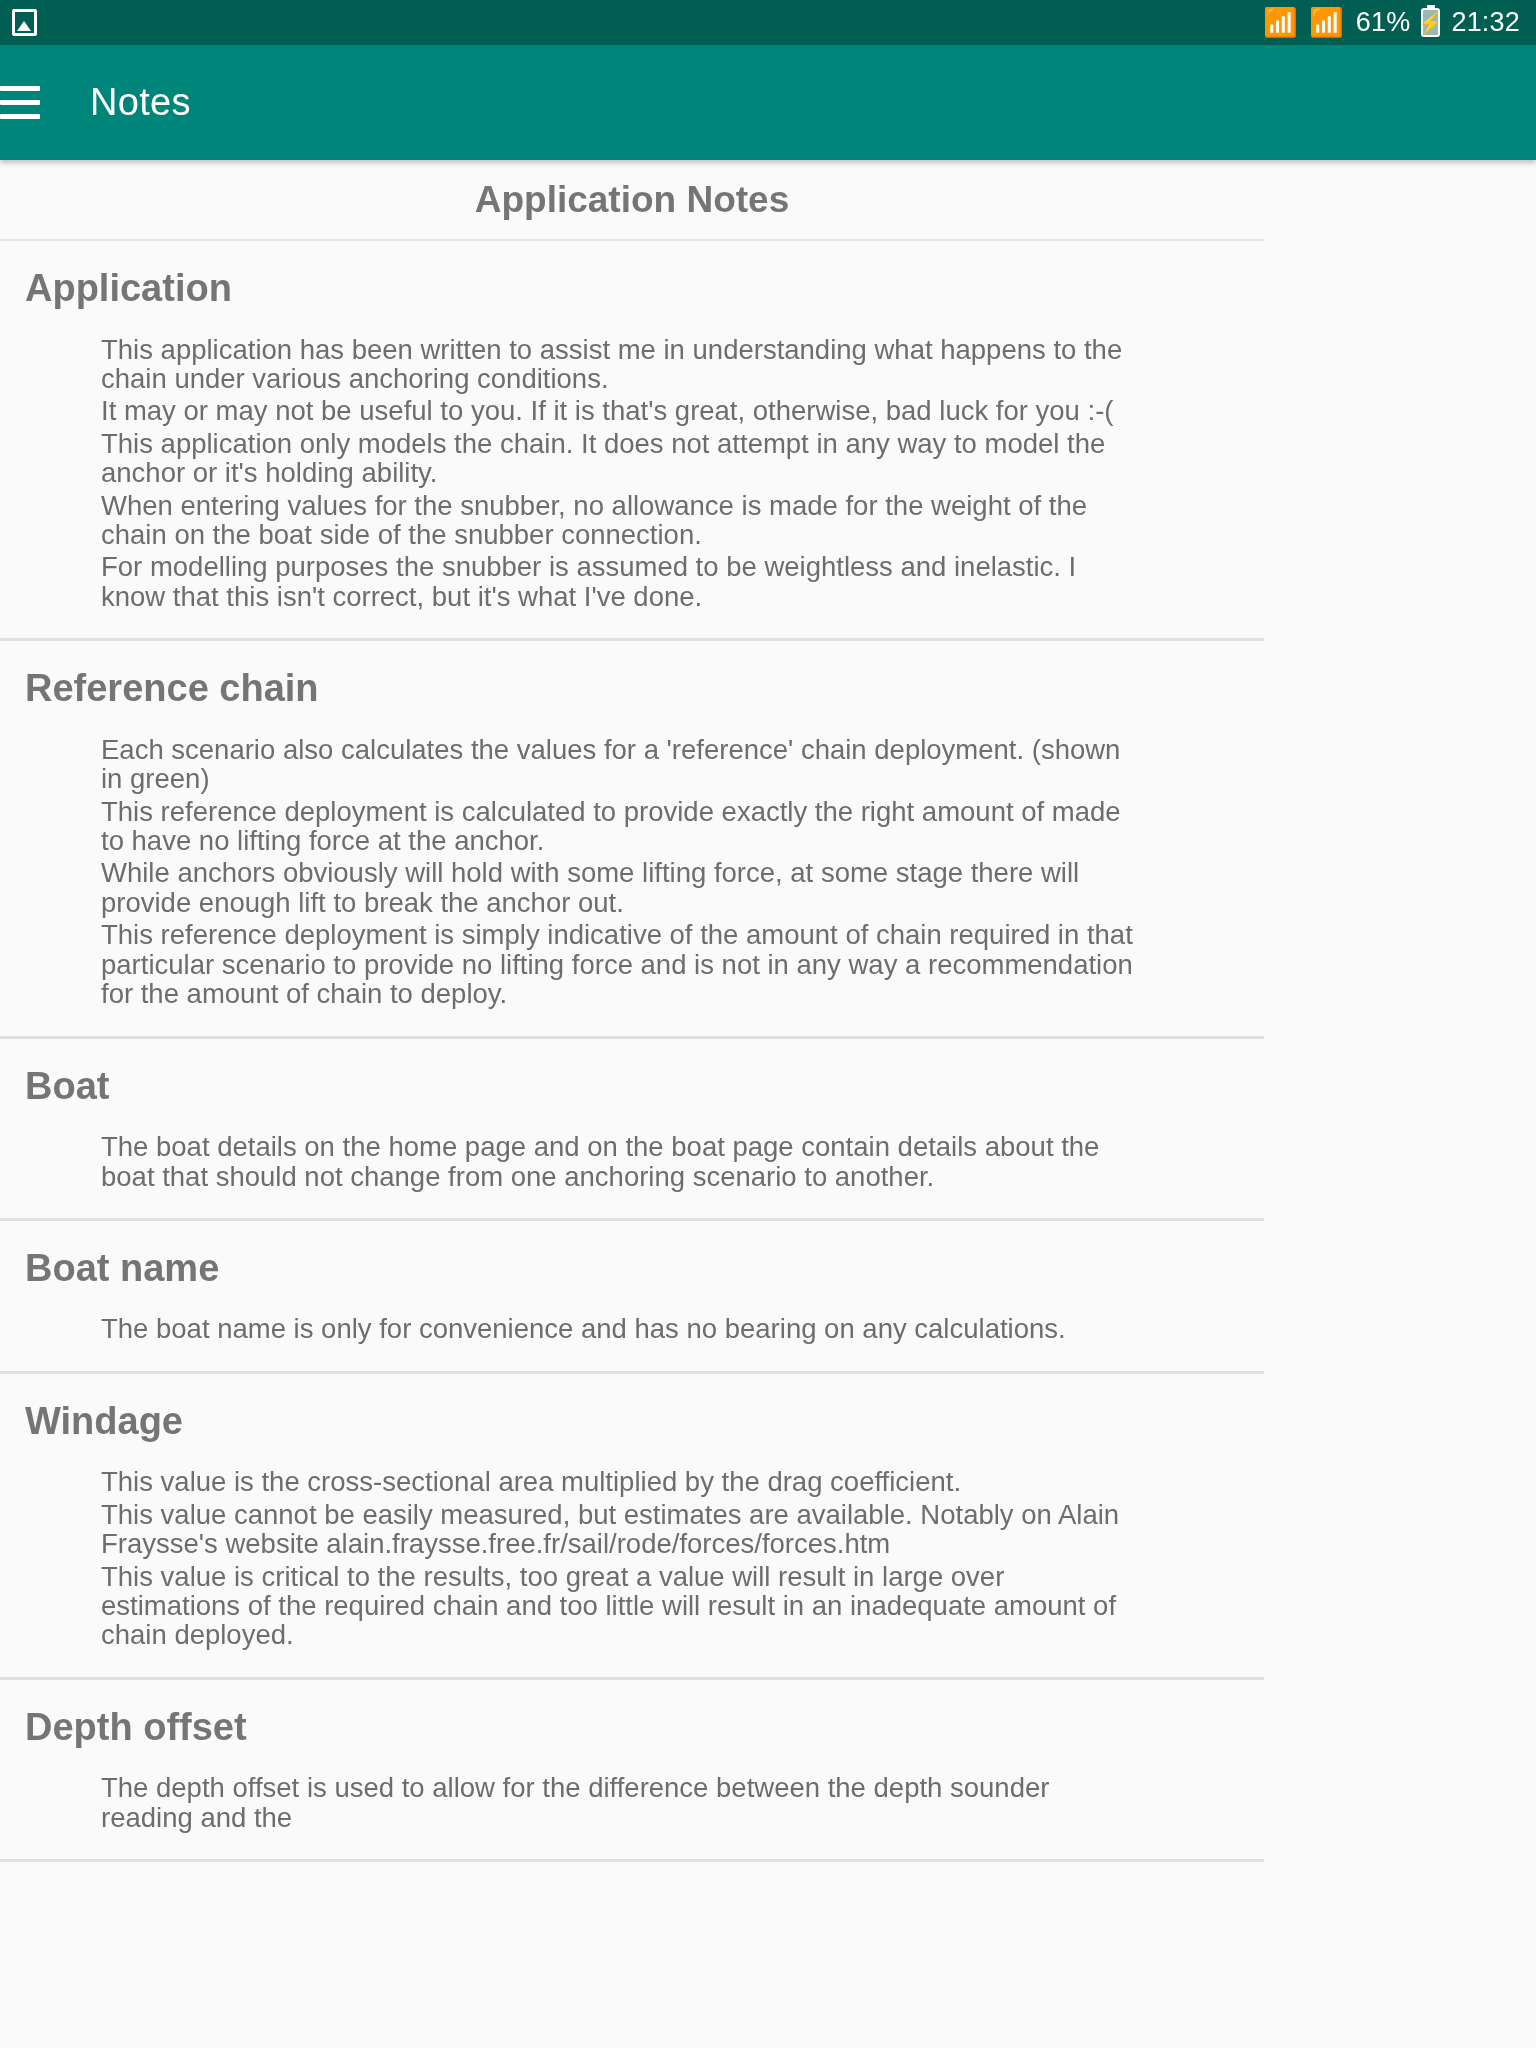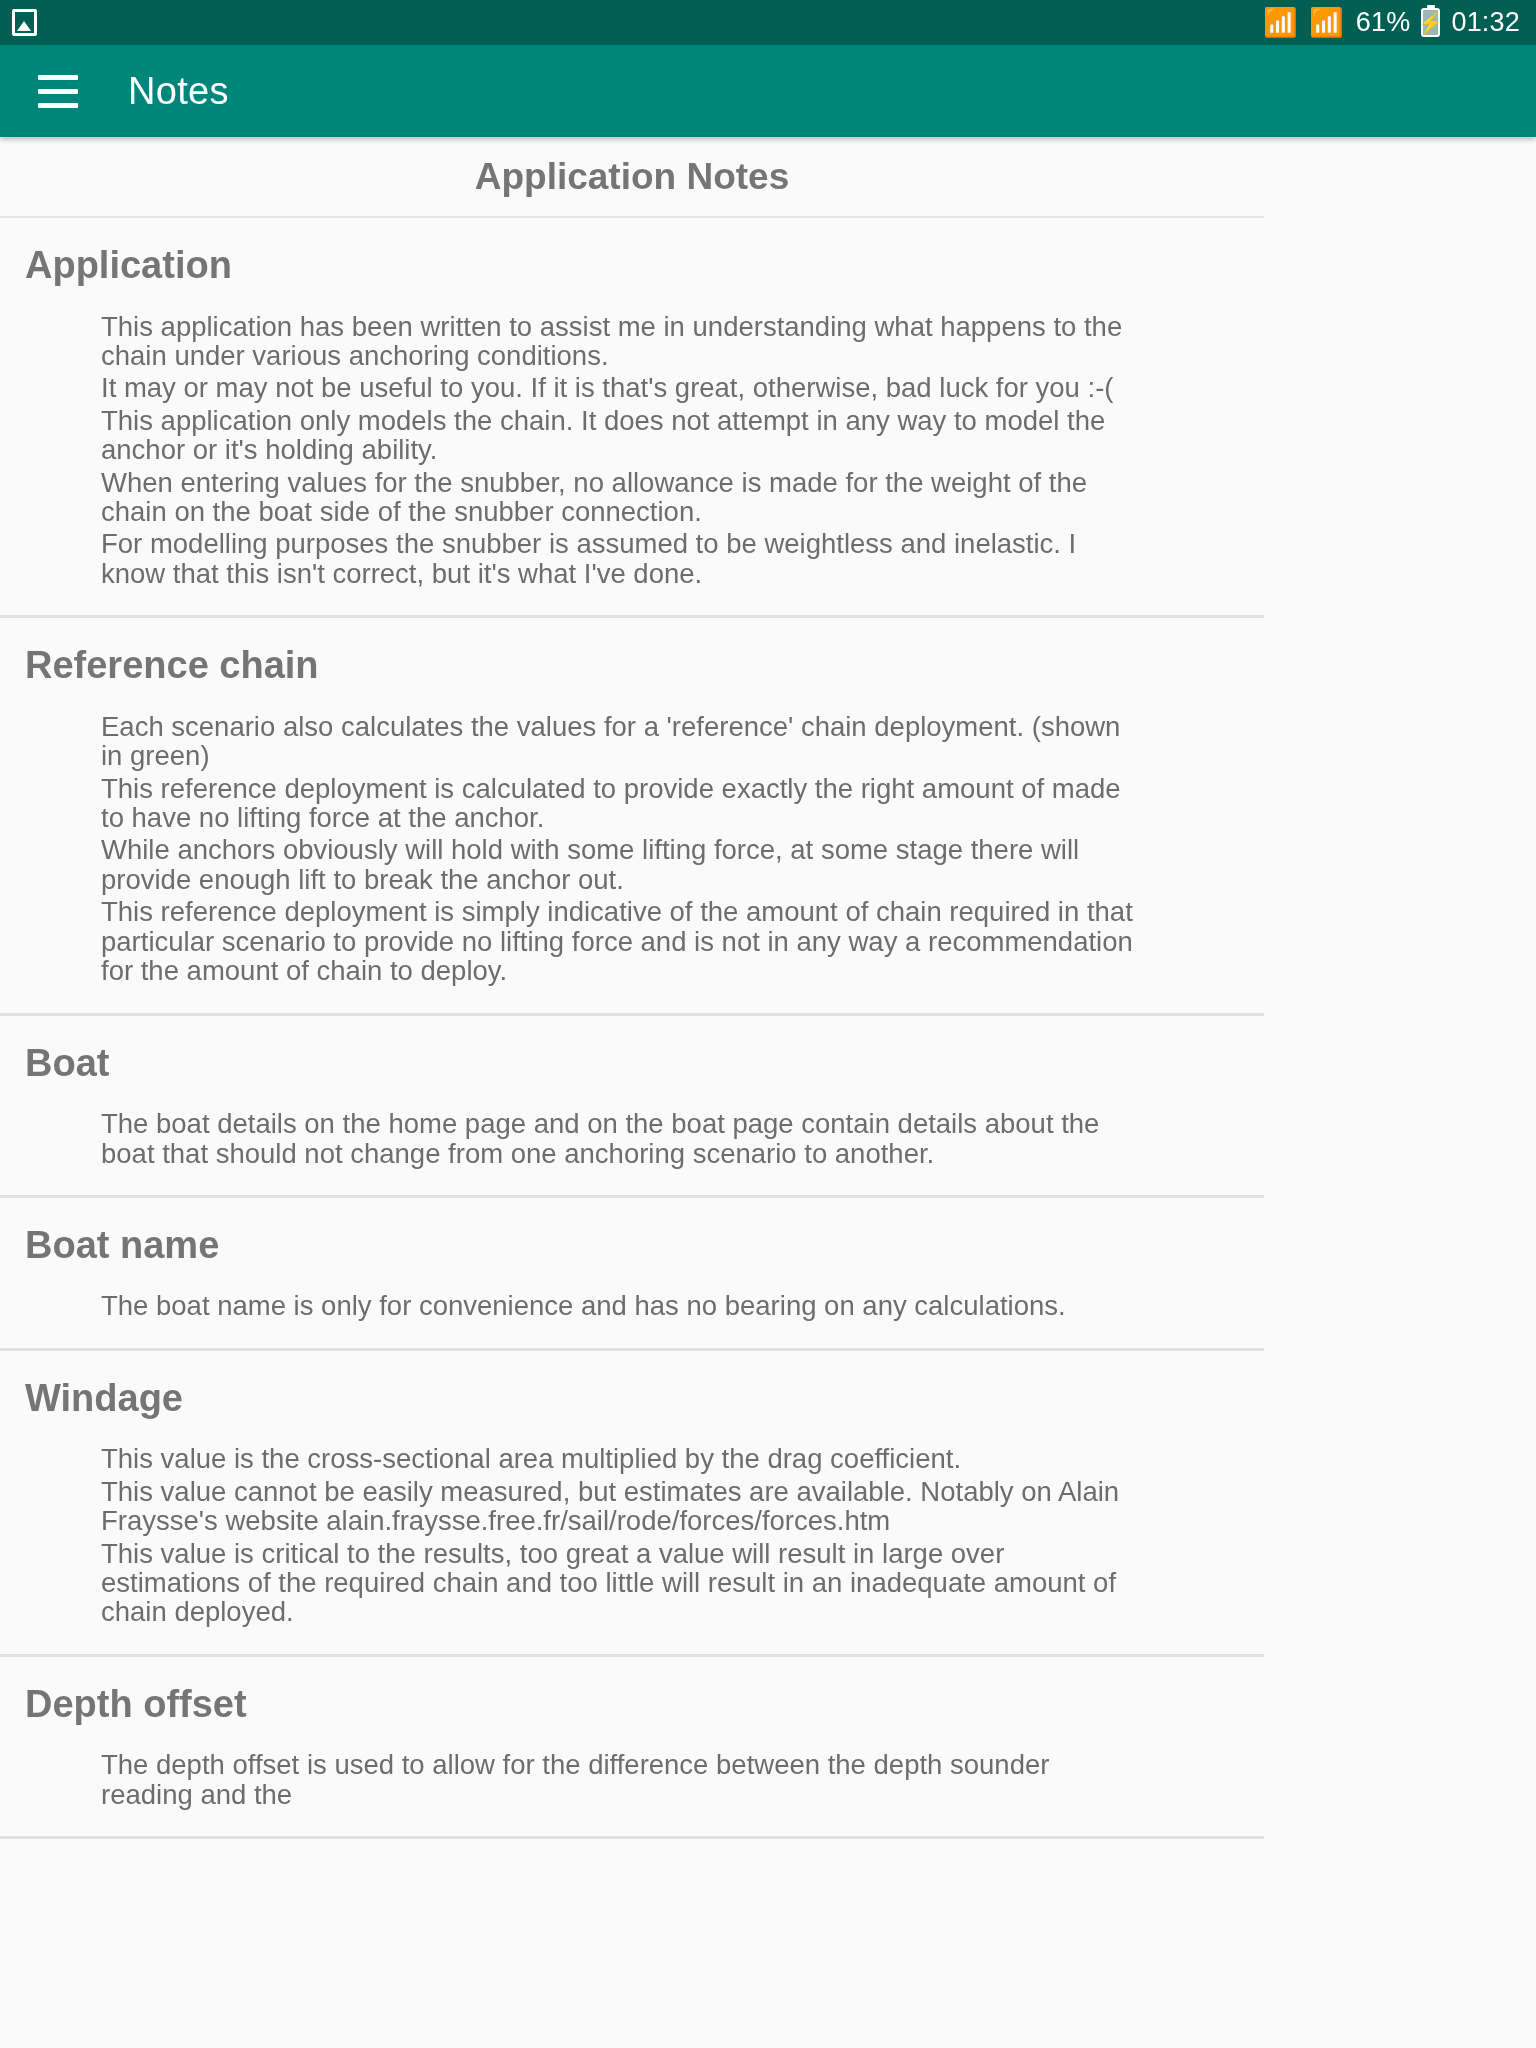--- a/index.html
+++ b/index.html
@@ -75,26 +75,25 @@
     position: absolute;
     left: 50%; top: 50%;
     transform: translate(-50%, -50%);
     font-size: 20px;
     line-height: 1;
     color: #ffffff;
   }
 
   
   .app-bar {
-    height: 92px;
+    height: 115px;
     background: #00897B;
     background: #00857a;
     display: flex;
     align-items: center;
-    padding-left: 38px;
     box-shadow: 0 3px 5px rgba(0,0,0,0.22);
     position: relative;
     z-index: 5;
   }
   .hamburger {
     width: 40px;
     display: flex;
     flex-direction: column;
     justify-content: center;
     gap: 9px;
@@ -165,21 +164,21 @@
   <div class="status-left">
     <span class="photo-icon"></span>
   </div>
   <div class="status-right">
     <span style="font-size:28px;line-height:1;">📶</span>
     <span style="font-size:28px;line-height:1;">📶</span>
     <span class="battery-pct">61%</span>
     <span class="battery-icon">
         <span class="battery-bolt">⚡</span>
       </span>
-    <span class="clock">01:32</span>
+    <span class="clock">21:32</span>
   </div>
 </div>
 
 <div class="app-bar">
   <div class="hamburger">
     <span></span>
       <span></span>
       <span></span>
   </div>
   <div class="app-title">Notes</div>

